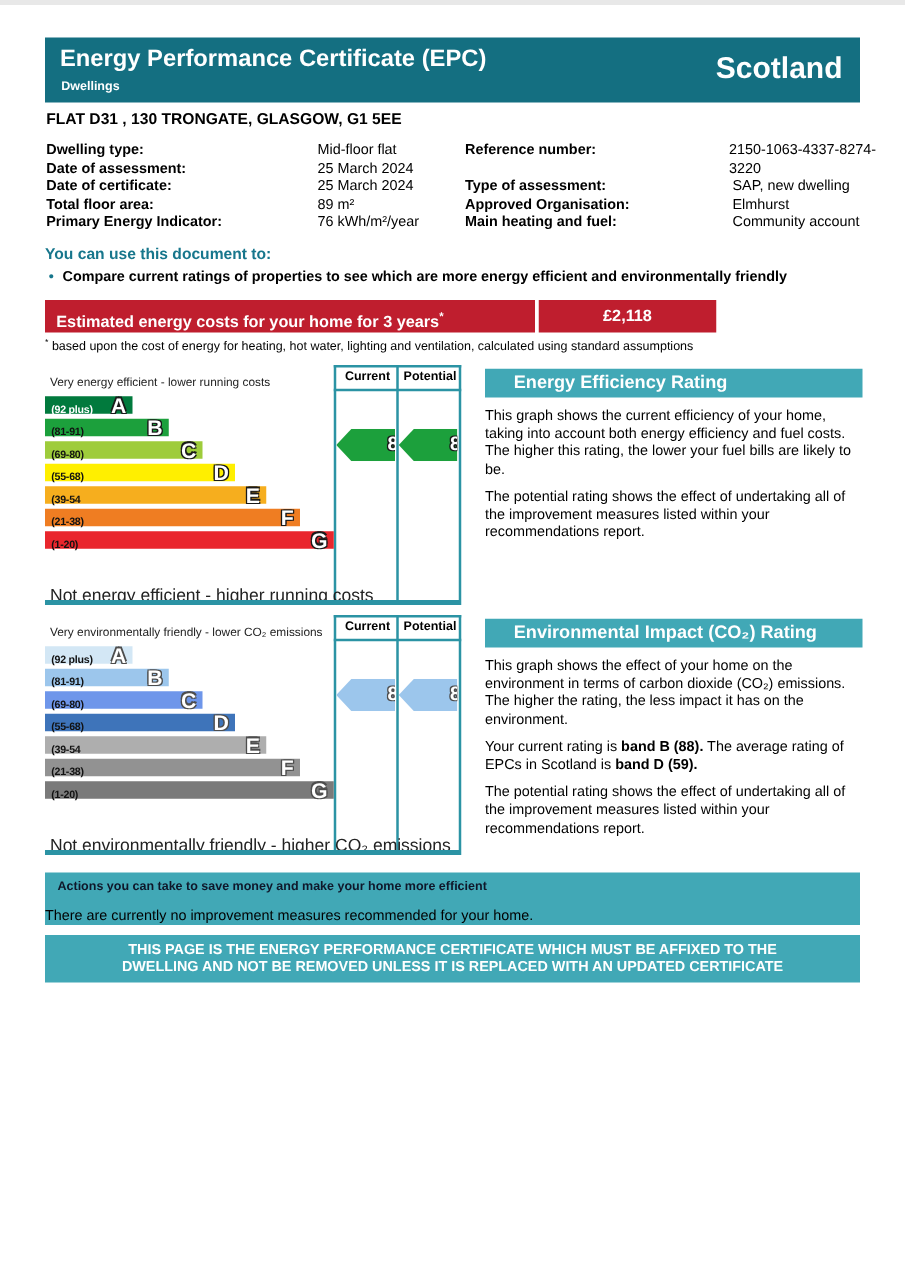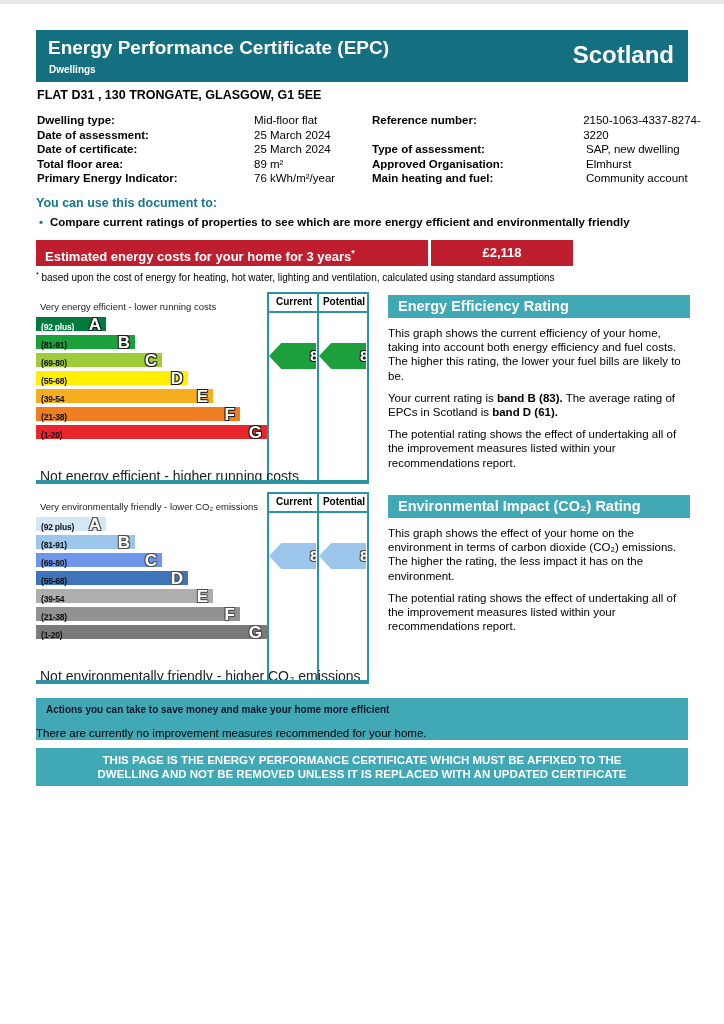--- a/index.html
+++ b/index.html
@@ -47,21 +47,21 @@
   .bands { position:absolute; left:0; top:25px; }
   .band-bar { height:14px; margin-bottom:4px; position:relative; }
   .band-range { position:absolute; left:5px; top:4.5px; font-size:8.5px; font-weight:bold; letter-spacing:-0.2px; }
   .band-letter { position:absolute; right:5px; top:-2px; font-size:17px; font-weight:bold; color:#fff; }
   .arrow { position:absolute; top:51px; width:47px; height:26px; clip-path:polygon(0 50%, 26% 0, 100% 0, 100% 100%, 26% 100%);padding-left:32px; }
   .arrow.current { left:233px; } .arrow.potential { left:283px; }
   .arrow-num { display:block; text-align:center; padding-left:9px; font-size:15.5px; font-weight:bold; line-height:26px; color:#fff; }
   
   .rating-section { position:absolute; left:388px; width:302px; }
   #energy-section { top:291px; } #co2-section { top:491px; }
-  .section-title { background:var(--section-teal); color:#fff; font-weight:bold; font-size:14.5px; padding:3px 10px 4px 10px; }
+  .section-title { background:var(--section-teal); color:#fff; font-weight:bold; font-size:14.5px; padding:3px 10px 4px 23px; }
   .rating-section p { font-size:11.5px; line-height:14.2px; margin-top:8px; }
   
   .actions-banner { position:absolute; left:36px; top:694px; width:652px; height:42px; background:var(--section-teal); color:#0f172a; font-weight:bold; font-size:10px; line-height:24px; padding-left:10px; }
   .actions-text { position:absolute; left:36px; top:723px; font-size:11.5px; }
   .notice-box { position:absolute; left:36px; top:744px; width:652px; height:38px; background:var(--section-teal); color:#fff; font-weight:bold; font-size:11.5px; text-align:center; display:flex; align-items:center; justify-content:center; padding:0 52px; line-height:14px; }
   sup { font-size:70%; }
 </style>
 </head>
 <body>
 
@@ -174,21 +174,20 @@
     <div class="arrow potential" style="background: rgb(28, 160, 60);">
         <span class="arrow-num" style="text-shadow: rgb(26, 26, 26) -1px -1px 0px, rgb(26, 26, 26) 1px -1px 0px, rgb(26, 26, 26) -1px 1px 0px, rgb(26, 26, 26) 1px 1px 0px;">83</span>
       </div>
     <div class="bottom-scale-label">Not energy efficient - higher running costs</div>
     <div class="chart-bottom"></div>
   </div>
 
   <div class="rating-section" id="energy-section">
     <div class="section-title">Energy Efficiency Rating</div>
   <p><span>This graph shows the current efficiency of your home, taking into account both energy efficiency and fuel costs. The higher this rating, the lower your fuel bills are likely to be.</span></p>
-      <p><span>Your current rating is </span><b>band B (83).</b><span> The average rating of EPCs in Scotland is </span><b>band D (61).</b></p>
       <p><span>The potential rating shows the effect of undertaking all of the improvement measures listed within your recommendations report.</span></p>
     </div>
 
   <div class="epc-chart" id="co2-chart">
     <div class="hline-top"></div>
     <div class="hline-head"></div>
     <div class="vline vl1"></div>
     <div class="vline vl2"></div>
     <div class="vline vl3"></div>
     <div class="col-head cur">Current</div>
@@ -230,20 +229,21 @@
     <div class="arrow potential" style="background: rgb(156, 198, 236);">
         <span class="arrow-num" style="text-shadow: rgb(77, 77, 77) -1px -1px 0px, rgb(77, 77, 77) 1px -1px 0px, rgb(77, 77, 77) -1px 1px 0px, rgb(77, 77, 77) 1px 1px 0px;">88</span>
       </div>
     <div class="bottom-scale-label">Not environmentally friendly - higher CO₂ emissions</div>
     <div class="chart-bottom"></div>
   </div>
 
   <div class="rating-section" id="co2-section">
     <div class="section-title">Environmental Impact (CO₂) Rating</div>
   <p><span>This graph shows the effect of your home on the environment in terms of carbon dioxide (CO₂) emissions. The higher the rating, the less impact it has on the environment.</span></p>
+      <p><span>Your current rating is </span><b>band B (88).</b><span> The average rating of EPCs in Scotland is </span><b>band D (59).</b></p>
       <p><span>The potential rating shows the effect of undertaking all of the improvement measures listed within your recommendations report.</span></p>
     </div>
 
   <div class="actions-banner">Actions you can take to save money and make your home more efficient</div>
   <div class="actions-text">There are currently no improvement measures recommended for your home.</div>
   <div class="notice-box">THIS PAGE IS THE ENERGY PERFORMANCE CERTIFICATE WHICH MUST BE AFFIXED TO THE DWELLING AND NOT BE REMOVED UNLESS IT IS REPLACED WITH AN UPDATED CERTIFICATE</div>
 
 </div>
 
 </body></html>

